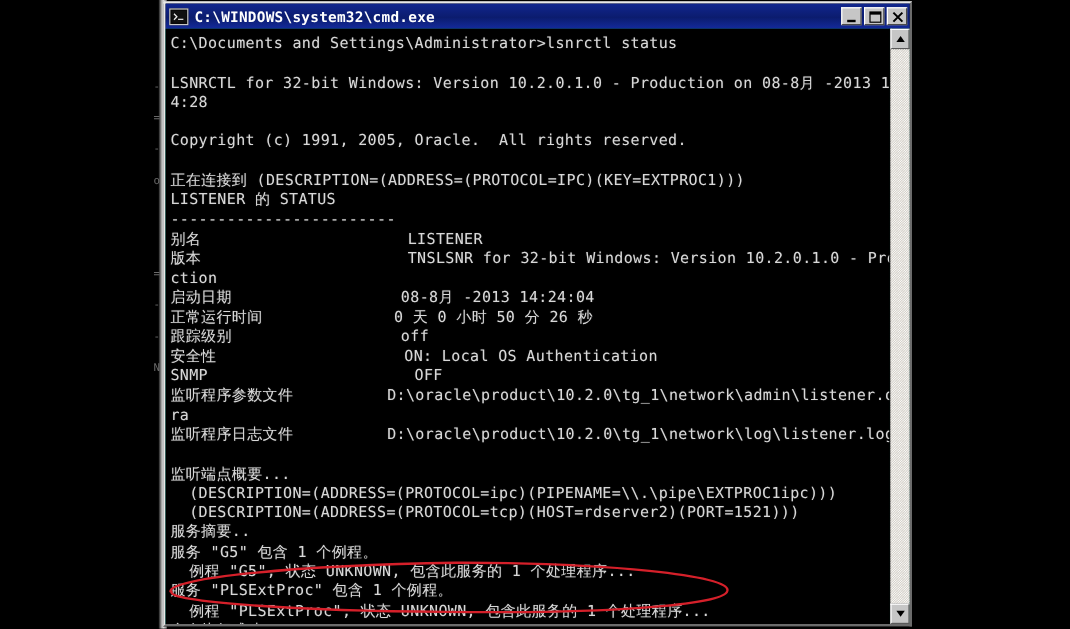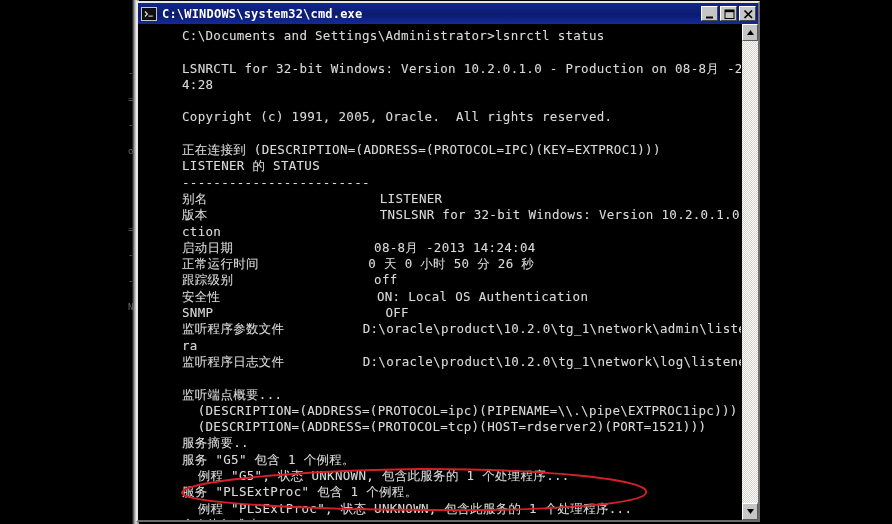--- a/index.html
+++ b/index.html
@@ -111,21 +111,20 @@
     cursor: default;
   }
   .win-btn svg { position: absolute; left: 2px; top: 1px; }
 
   #window-body {
     flex: 1 1 auto;
     display: flex;
     background: #14b8a6;
     min-height: 0;
     position: relative;
-    margin-left: 40px;
   }
 
   
   #terminal {
     flex: 1 1 auto;
     background: #000000;
     padding: 4px 0 0 4px;
     box-sizing: border-box;
     overflow: hidden;
     position: relative;

